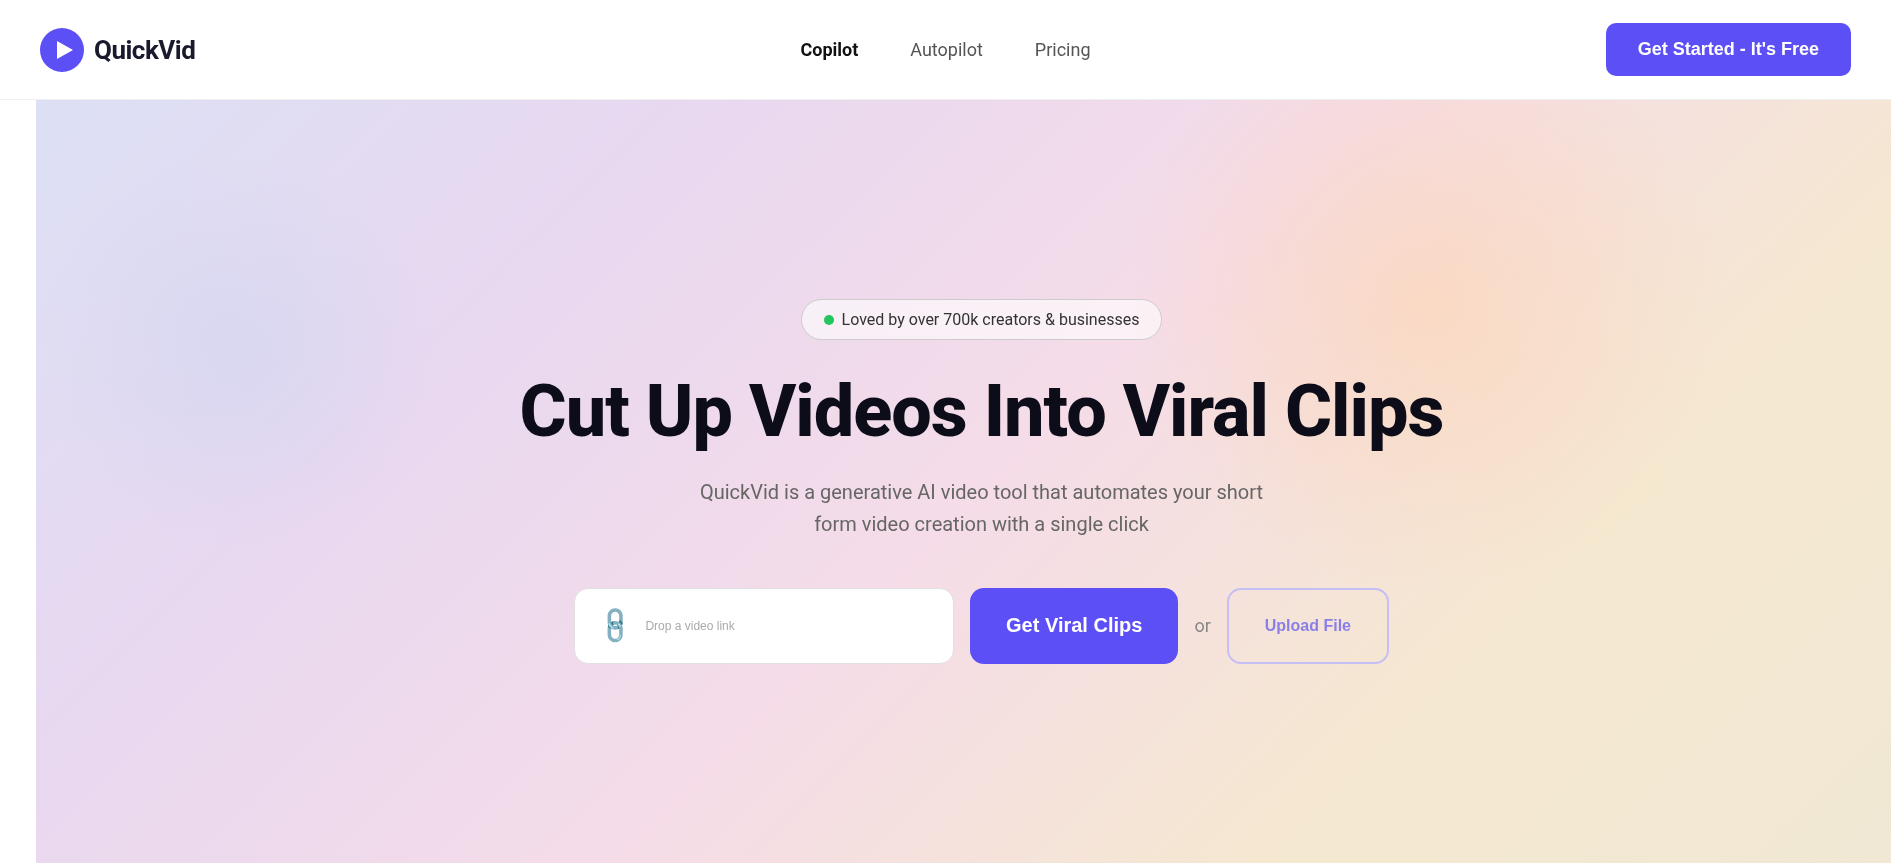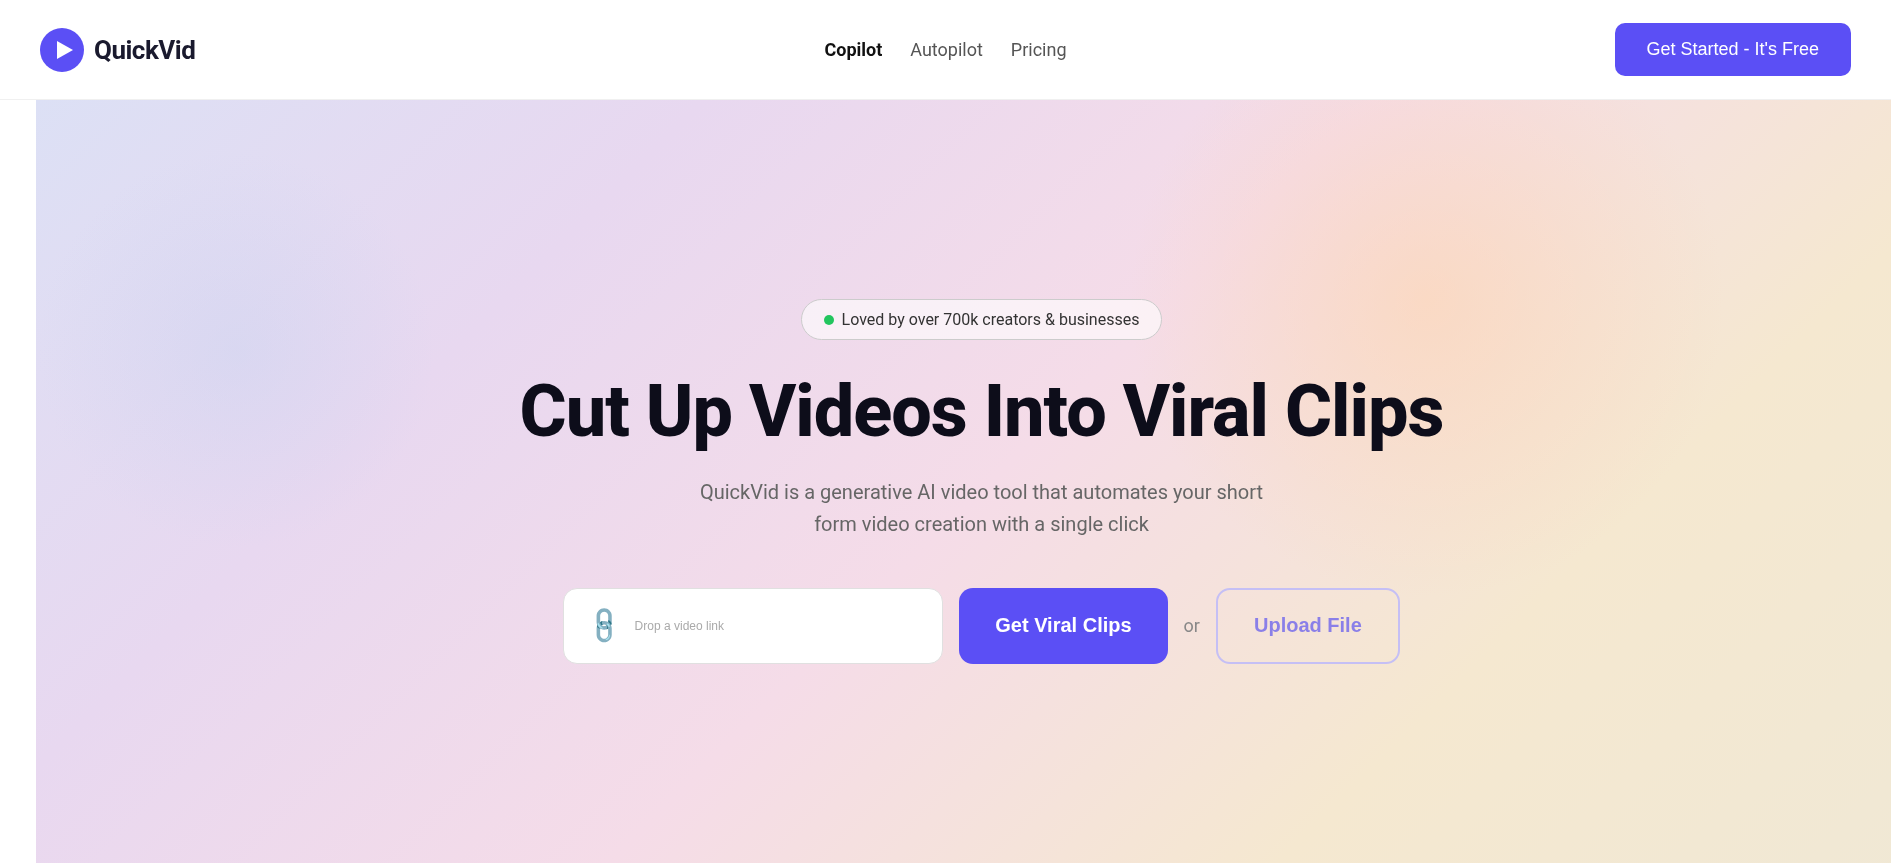--- a/index.html
+++ b/index.html
@@ -43,21 +43,21 @@
     .logo-text {
       font-size: 26px;
       font-weight: 700;
       color: #1a1a2e;
       letter-spacing: -0.5px;
     }
 
     .nav {
       display: flex;
       align-items: flex-end;
-      gap: 28px;
+      gap: 52px;
       position: absolute;
       left: 50%;
       transform: translateX(-50%);
     }
 
     .nav-item {
       font-size: 18px;
       font-weight: 400;
       color: #555;
       cursor: pointer;
@@ -69,21 +69,21 @@
       font-weight: 700;
     }
 
     .cta-header-btn {
       background: #5b4ff5;
       color: #ffffff;
       border: none;
       border-radius: 10px;
       padding: 16px 32px;
       font-size: 18px;
-      font-weight: 400;
+      font-weight: 700;
       cursor: pointer;
       white-space: nowrap;
     }
 
     
     .hero {
       width: 100%;
       min-height: 783px;
       display: flex;
       flex-direction: column;
@@ -228,21 +228,21 @@
       color: #888;
     }
 
     .upload-btn {
       background: transparent;
       color: #8a7fe8;
       border: 2px solid #c5bff5;
       border-radius: 14px;
       padding: 0 36px;
       height: 76px;
-      font-size: 20px;
+      font-size: 16px;
       font-weight: 600;
       cursor: pointer;
       white-space: nowrap;
     }
   </style>
 </head>
 <body>
 
 <header class="header">
   <div class="logo-area">

